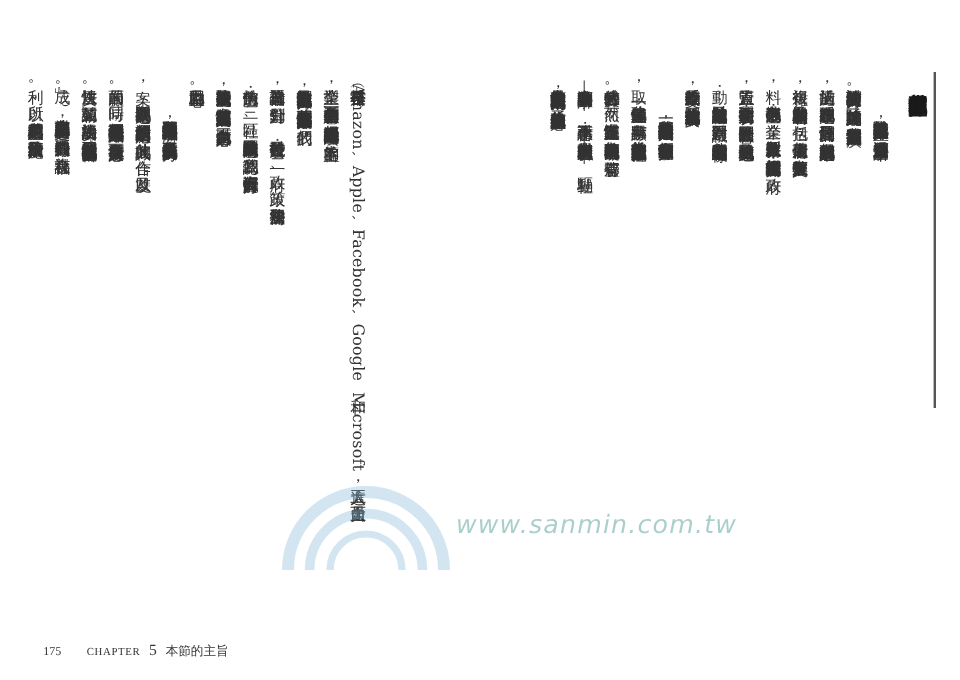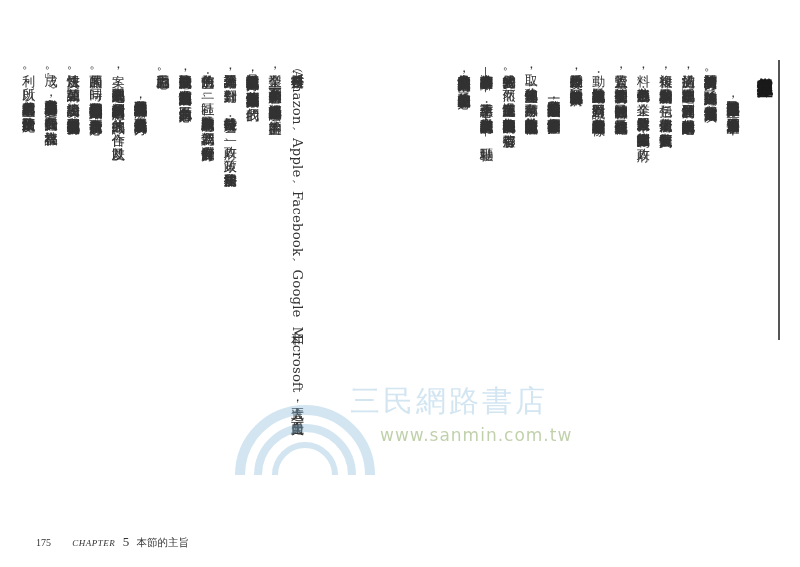--- a/index.html
+++ b/index.html
@@ -38,34 +38,34 @@
   .para { display: block; }
   .para .line { display: block; }
   .indent { padding-top: 2em; }
   .footer {
     position: absolute; top: 534px; font-size: 10.5px; color: #333;
     white-space: nowrap;
   }
   .footer-left { left: 36px; }
   .footer-right { right: 24px; }
   .footer .num { font-family: "Liberation Serif", serif; font-size: 10px; }
-  .footer .chapter { font-family: "Liberation Serif", serif; font-style: italic; font-size: 9px; letter-spacing: 0.5px; margin-left: 18px; }
+  .footer .chapter { font-family: "Liberation Serif", serif; font-size: 9px; letter-spacing: 0.5px; margin-left: 18px; }
   .footer .chapnum { font-family: "Liberation Serif", serif; font-size: 13px; margin: 0 4px; }
   .footer .gap { display: inline-block; width: 22px; }
   .watermark {
     position: absolute; left: 230px; top: 375px; width: 380px; height: 100px;
     opacity: 0.35; pointer-events: none;
   }
   .wm-text {
     position: absolute; left: 120px; top: 6px; font-size: 30px; color: #7fb6d9;
     font-family: "DejaVu Serif", serif; letter-spacing: 3px; white-space: nowrap;
   }
   .wm-url {
-    position: absolute; left: 150px; top: 50px; font-size: 17px; color: #4d7c0f;
-    font-family: "DejaVu Sans", sans-serif; letter-spacing: 1px; white-space: nowrap;
+    position: absolute; left: 150px; top: 50px; font-size: 21px; color: #0f766e;
+    font-family: "DejaVu Sans", sans-serif; letter-spacing: 1px; white-space: nowrap; font-style: italic;
   }
   .wm-arcs { position: absolute; left: 0; top: 0; }
 </style>
 </head>
 <body>
 
 <div class="page page-left">
   <div class="text-block left-block">
     <div class="para">
       <span class="line">科技公司合作（不只 Amazon、Apple、Facebook、Google 和 Microsoft 這五大，而是上自大</span>
@@ -118,15 +118,14 @@
   </div>
 
 </div>
 
 <div class="watermark">
   <svg class="wm-arcs" width="150" height="100" viewBox="0 0 150 100">
     <path d="M10 100 A65 65 0 0 1 140 100" fill="none" stroke="#7fb6d9" stroke-width="10"></path>
     <path d="M28 100 A47 47 0 0 1 122 100" fill="none" stroke="#7fb6d9" stroke-width="8"></path>
     <path d="M45 100 A30 30 0 0 1 105 100" fill="none" stroke="#7fb6d9" stroke-width="6"></path>
   </svg>
-  <div class="wm-text">三民網路書店</div>
   <div class="wm-url">www.sanmin.com.tw</div>
 </div>
 
 </body></html>

